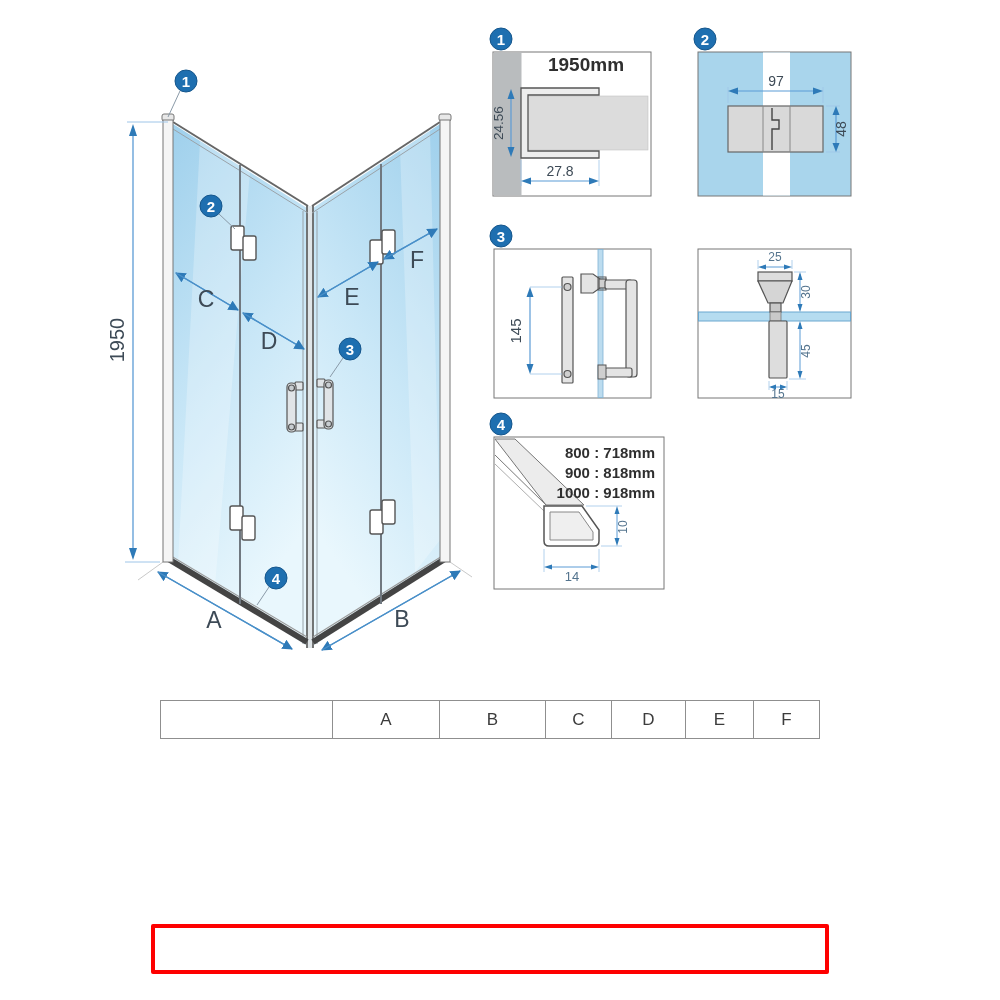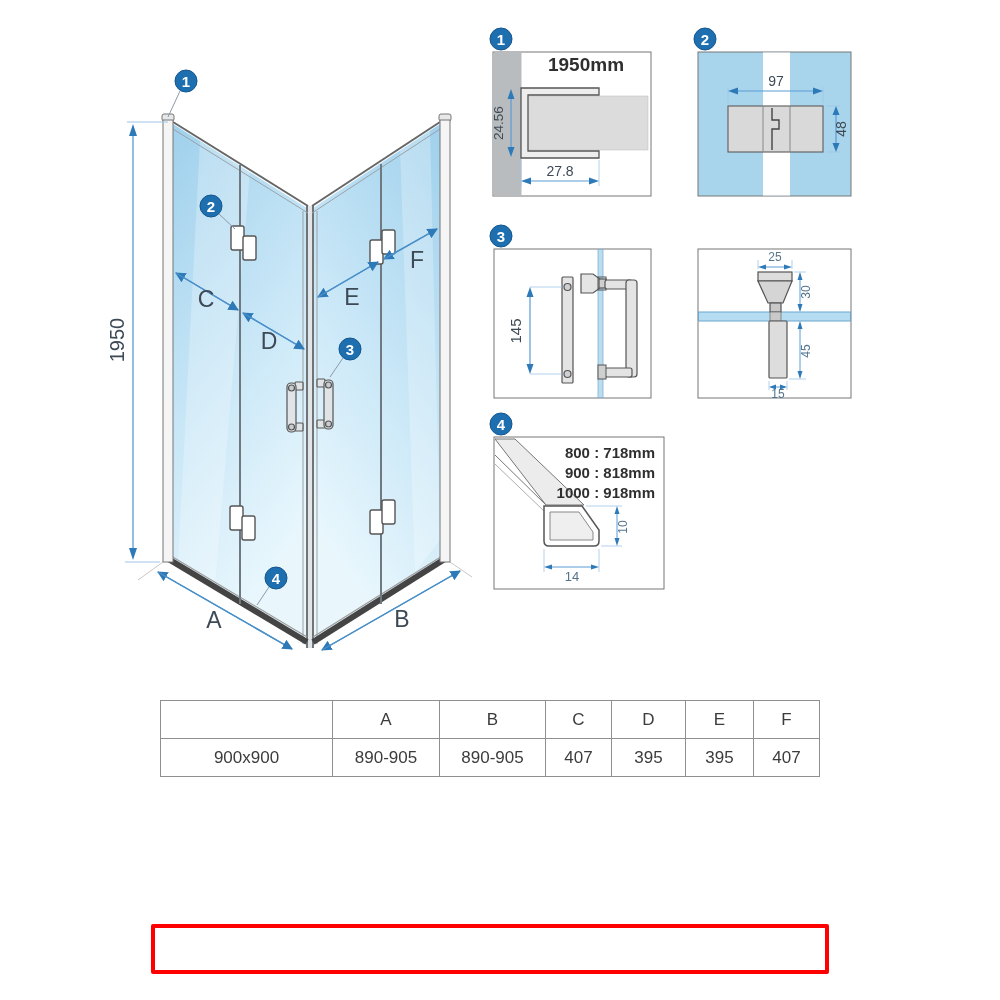--- a/index.html
+++ b/index.html
@@ -334,26 +334,17 @@
           <th></th>
           <th>A</th>
           <th>B</th>
           <th>C</th>
           <th>D</th>
           <th>E</th>
           <th>F</th>
         </tr>
       </thead>
     <tbody>
-        <tr>
-          <td>900x900</td>
-          <td>890-905</td>
-          <td>890-905</td>
-          <td>407</td>
-          <td>395</td>
-          <td>395</td>
-          <td>407</td>
-        </tr>
       </tbody>
   </table>
   <div id="red-highlight" style="top: 924px; left: 151px; width: 670px; height: 42px; border-color: rgb(254, 0, 0);"></div>
 
 </div>
 
 </body></html>

